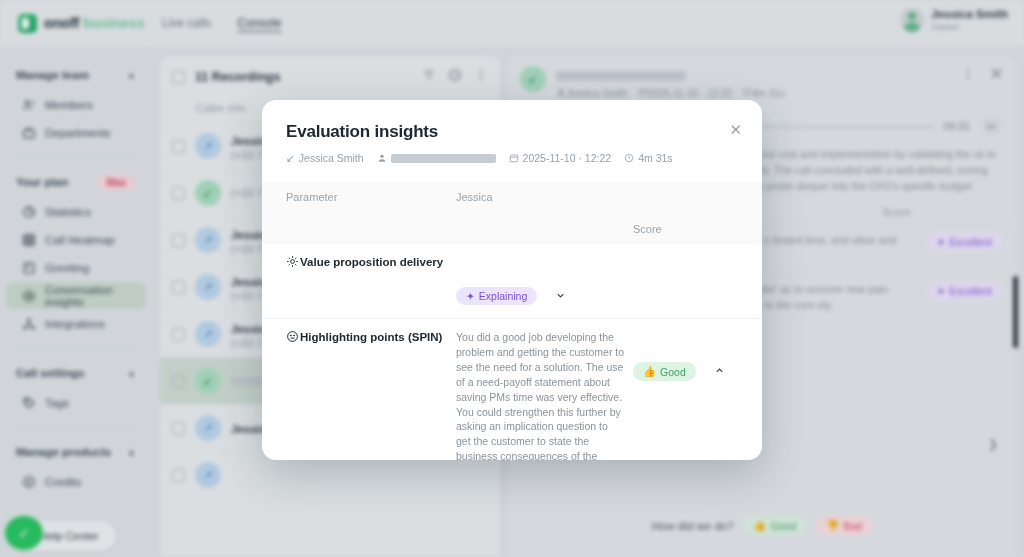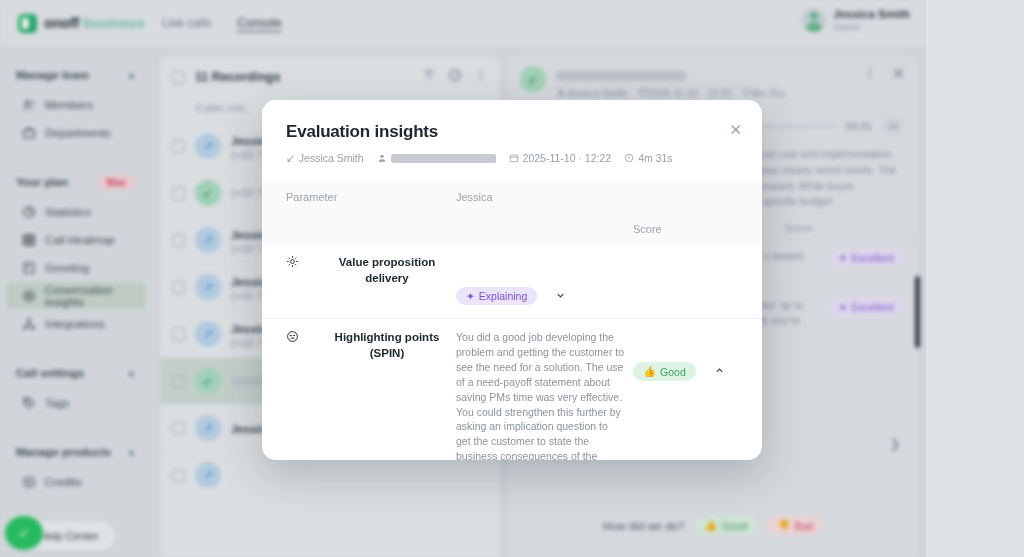--- a/index.html
+++ b/index.html
@@ -2,21 +2,21 @@
 <html><head>
 <meta charset="utf-8">
 <style>
   * { box-sizing: border-box; margin: 0; padding: 0; }
   html, body {
     width: 1024px; height: 557px;
     font-family: "Liberation Sans", sans-serif;
     background: #dfe2e6;
     overflow: hidden;
   }
-  .app { position: relative; width: 926px; height: 557px; }
+  .app { position: relative; width: 1024px; height: 557px; }
 
   
   .backdrop { position: absolute; inset: 0; }
 
   
   .topbar {
     position: absolute; top: 0; left: 0; right: 0; height: 46px;
     background: #e7eaed; display: flex; align-items: center;
   }
   .brand { display: flex; align-items: center; gap: 7px; padding-left: 18px; width: 150px; }
@@ -153,21 +153,21 @@
   .m-meta .it { display:flex; align-items:center; gap:4px; }
   .m-tbl-head {
     display:flex; padding:9px 24px; background:#fafafb; margin-top:18px;
     font-size:11px; color:#9aa3ac; flex:none;
   }
   .c1 { width:170px; flex:none; }
   .c2 { flex:1; }
   .c3 { width:105px; flex:none;margin-top:32px; }
   .m-body { flex:1; overflow:hidden; }
   .m-row { display:flex; padding:11px 24px 13px; border-bottom:1px solid #f0f1f3; }
-  .p-name { font-size:11.5px; font-weight:700; color:#1d2730; display:flex; gap:19px; align-items:flex-start; line-height:1.35;text-align:center; }
+  .p-name { font-size:11.5px; font-weight:700; color:#1d2730; display:flex; gap:1px; align-items:flex-start; line-height:1.35; }
   .p-guide { font-size:10.5px; color:#8b939c; line-height:1.42; padding-right:8px; }
   .p-score { display:flex; align-items:flex-start; gap:18px; }
 </style>
 </head>
 <body>
 
 <div class="app">
 
   <div class="backdrop blur">
 

